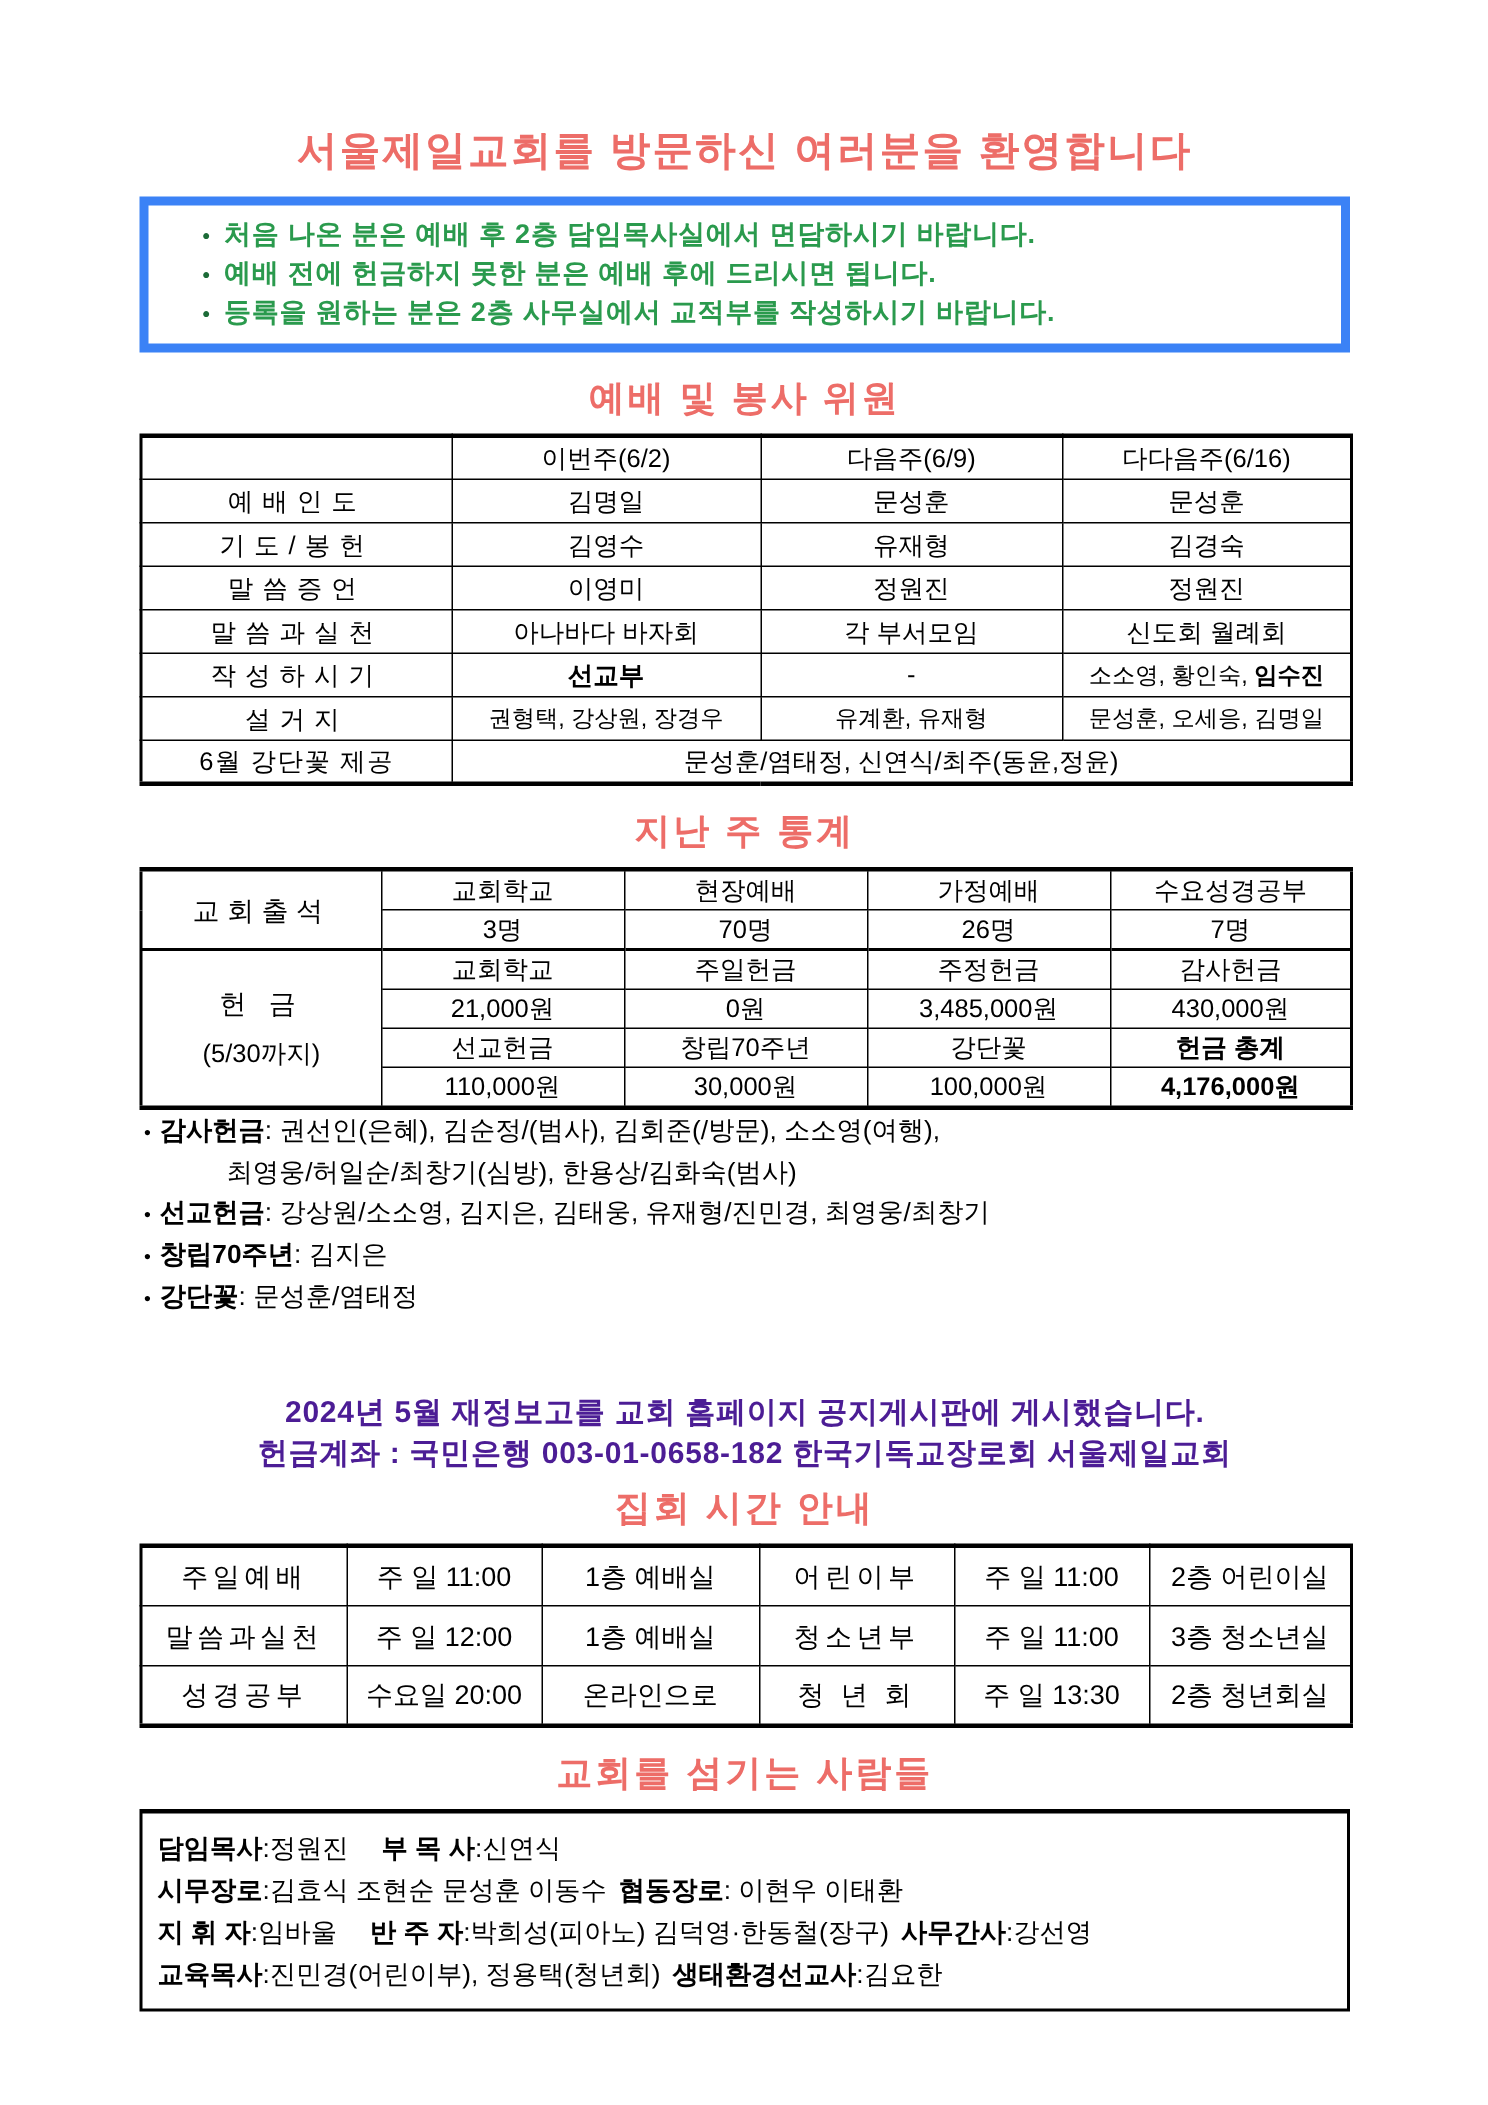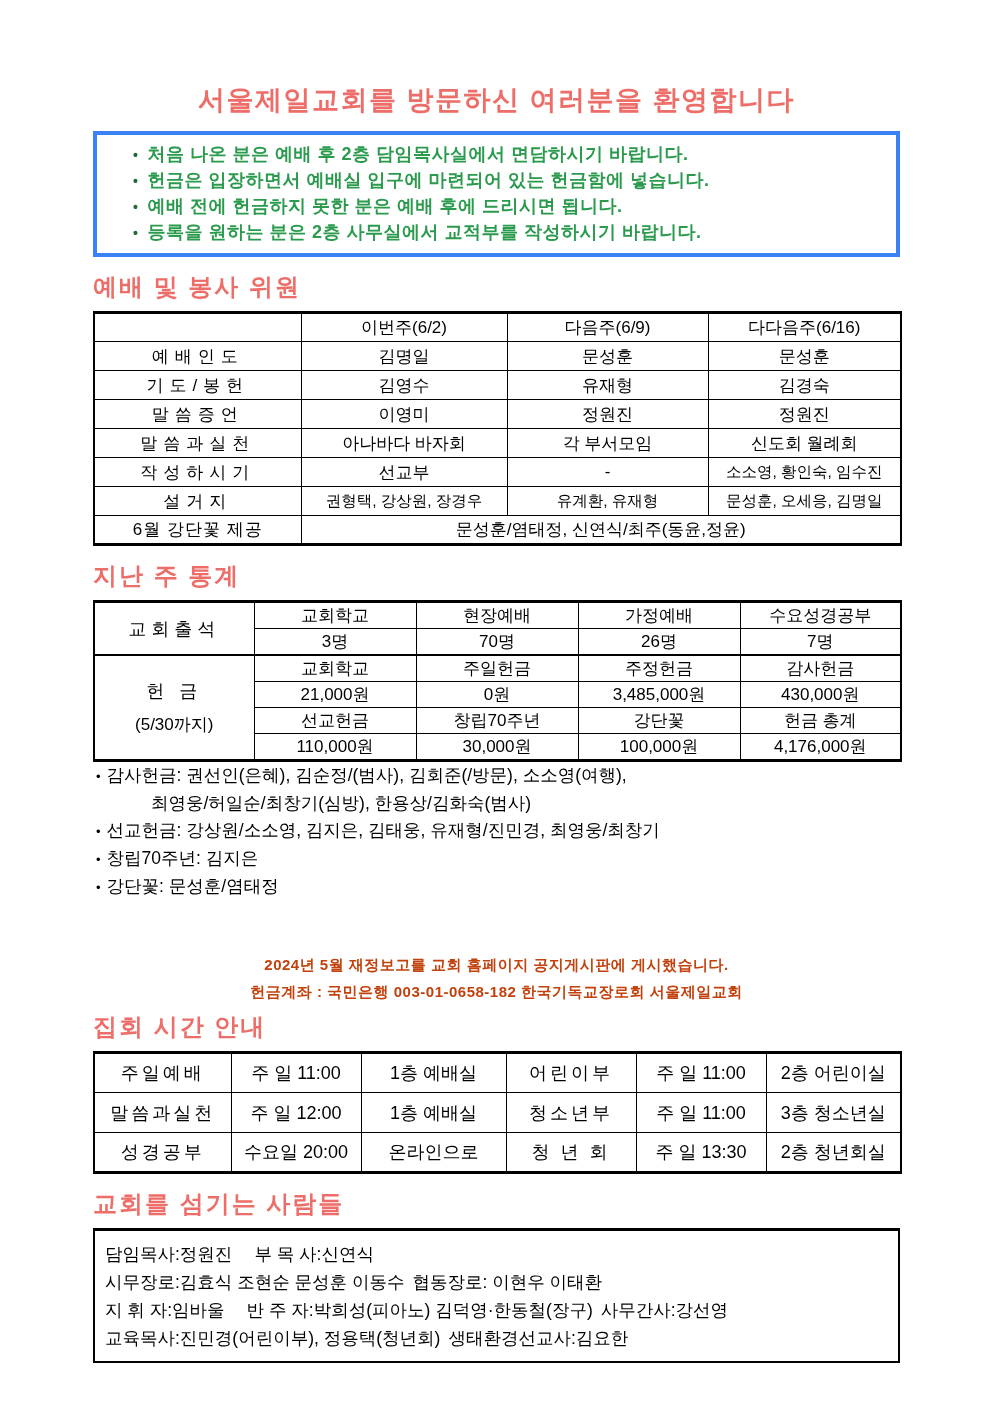--- a/index.html
+++ b/index.html
@@ -9,61 +9,61 @@
     font-family: "Liberation Sans", "DejaVu Sans", sans-serif;
   }
   .page { padding: 82px 92px 0 93px; }
 
   .main-title {
     margin: 0 0 13px 0; text-align: center;
     font-size: 27px; font-weight: bold; letter-spacing: 1.5px;
     color: #ed6d68;
   }
   .sec-title {
-    margin: 14px 0 8px 0; text-align: left;
+    margin: 14px 0 8px 0; text-align: center;
     font-size: 24px; font-weight: bold; letter-spacing: 2px;
     color: #ed6d68;
   }
 
-  .welcome-box { border: 4px solid #3b82f6; padding: 7px 8px 7px 36px; }
+  .welcome-box { border: 6px solid #3b82f6; padding: 7px 8px 7px 36px; }
   .w-item {
     color: #2a9a4d; font-weight: bold; font-size: 18px;
     line-height: 25px; letter-spacing: 0.5px; white-space: nowrap;
   }
   .w-item .dot { color: #1d6b38; font-size: 14px; margin-right: 9px; }
 
   table { border-collapse: collapse; table-layout: fixed; width: 807px; }
   .tbl {
     border-top: 3px solid #000; border-bottom: 3px solid #000;
     border-left: 2px solid #000; border-right: 2px solid #000;
   }
   .tbl td {
     border: 1px solid #000; text-align: center; vertical-align: middle;
     font-size: 17px; padding: 1px 2px; overflow: hidden; white-space: nowrap;
   }
-  .b { font-weight: normal; }
+  .b { font-weight: bold; }
 
   .t1 td { height: 29px; }
   .t1 td.lbl { letter-spacing: 6px; }
   .t1 td.lbl-flower { letter-spacing: 1px; }
   .t1 td.small { font-size: 15.5px; }
 
   .t2 td { height: 26px; }
   .t2 td.lbl { font-size: 18px; letter-spacing: 5px; }
   .t2 td.sep { border-top: 2px solid #000; }
   .t2 .lbl .sub { letter-spacing: 0px; font-size: 17px; margin-top: 10px; }
 
   .notes { font-size: 17.5px; }
   .note { line-height: 27px; white-space: nowrap; }
   .note .dot { font-size: 13px; margin: 0 6px 0 3px; }
   .note-cont { padding-left: 58px; line-height: 27px; white-space: nowrap; }
 
   .announce {
     margin-top: 50px; text-align: center;
-    color: #c2410c; font-weight: bold; font-size: 15px; line-height: 27px;
+    color: #4c1d95; font-weight: bold; font-size: 20px; line-height: 27px;
     letter-spacing: 0.5px;
   }
 
   .t3 td { height: 40px; font-size: 18px; }
   .t3 td.lbl { letter-spacing: 3px; }
 
   .staff-box {
     margin-top: 6px; border: 2px solid #000; border-top: 3px solid #000;
     padding: 9px 10px; font-size: 17.5px;
   }
@@ -73,21 +73,20 @@
 </style>
 </head>
 <body>
 
 <div class="page">
 
   <h1 class="main-title">서울제일교회를 방문하신 여러분을 환영합니다</h1>
 
   <div class="welcome-box">
     <div class="w-item"><span class="dot">•</span><span>처음 나온 분은 예배 후 2층 담임목사실에서 면담하시기 바랍니다.</span></div>
-    <div class="w-item"><span class="dot">•</span><span>헌금은 입장하면서 예배실 입구에 마련되어 있는 헌금함에 넣습니다.</span></div>
     <div class="w-item"><span class="dot">•</span><span>예배 전에 헌금하지 못한 분은 예배 후에 드리시면 됩니다.</span></div>
     <div class="w-item"><span class="dot">•</span><span>등록을 원하는 분은 2층 사무실에서 교적부를 작성하시기 바랍니다.</span></div>
   </div>
 
   <h2 class="sec-title">예배 및 봉사 위원</h2>
 
   <table class="tbl t1">
     <colgroup>
         <col style="width:207px">
         <col style="width:206px">

